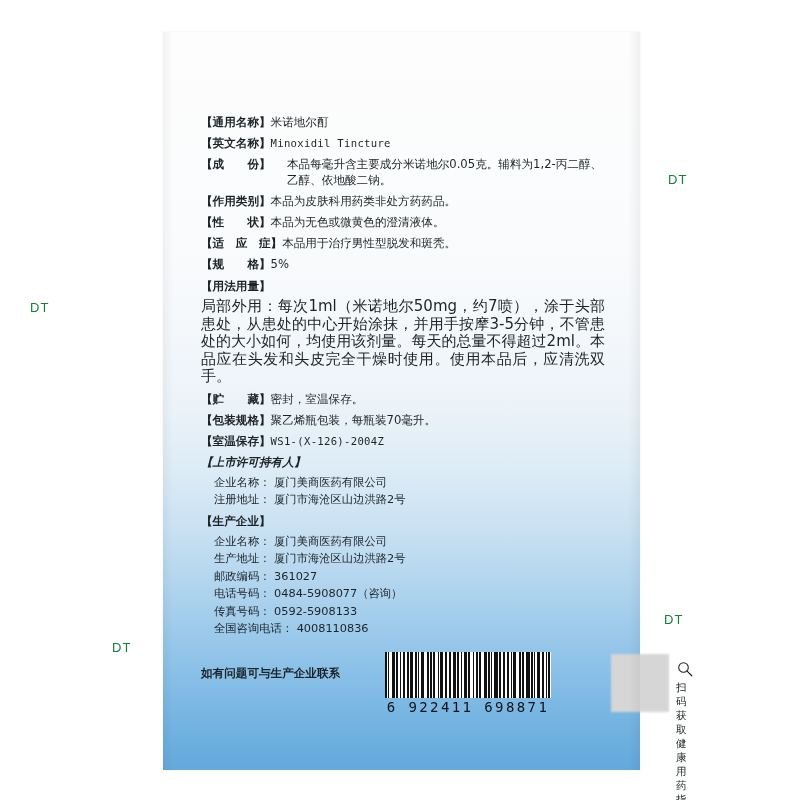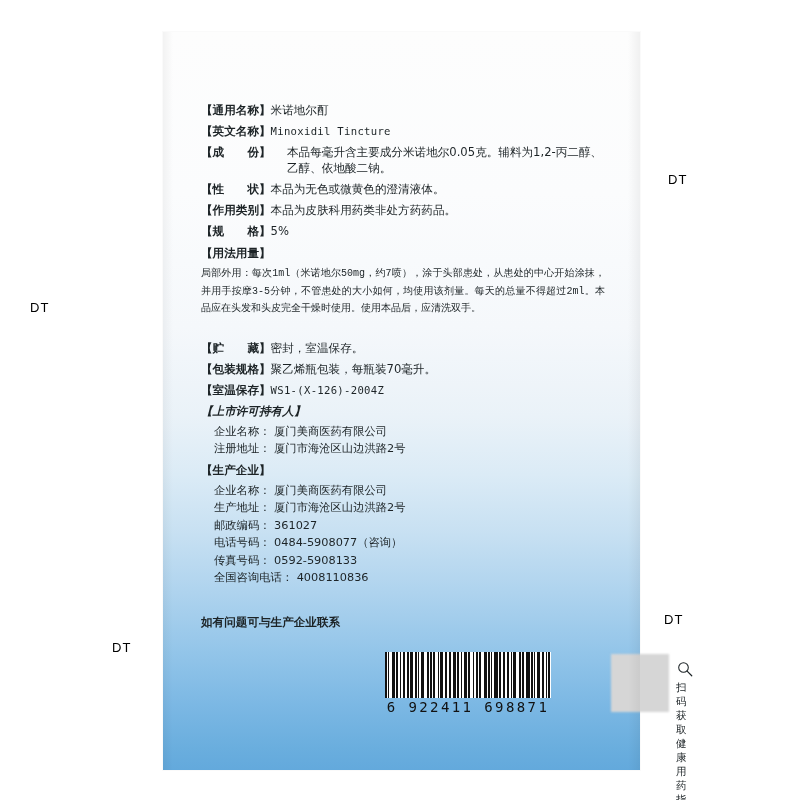--- a/index.html
+++ b/index.html
@@ -13,21 +13,21 @@
   #stage {
     position: relative;
     width: 800px;
     height: 800px;
     overflow: hidden;
     background: #ffffff;
   }
   
   .wm {
     position: absolute;
-    color: #000000;
+    color: #15803d;
     font-size: 13px;
     letter-spacing: 1px;
     font-family: "Liberation Sans", sans-serif;
     user-select: none;
   }
   
   #box {
     position: absolute;
     left: 163px;
     top: 32px;
@@ -57,21 +57,21 @@
   #box:after {
     content: "";
     position: absolute;
     right: 0; top: 0; bottom: 0;
     width: 12px;
     background: linear-gradient(270deg, rgba(0,0,0,0.05), rgba(0,0,0,0));
   }
   #content {
     position: absolute;
     left: 38px;
-    top: 70px;
+    top: 82px;
     width: 404px;
     color: #1c2326;
   }
   .row {
     display: flex;
     align-items: flex-start;
     margin-bottom: 5px;
     font-size: 11.6px;
     line-height: 16px;
   }
@@ -89,25 +89,24 @@
   .lbl-w {
     width: 86px;
   }
   .block-label {
     font-weight: bold;
     font-size: 11.6px;
     line-height: 16px;
     margin-bottom: 4px;
   }
   .para {
-    font-size: 10px;
+    font-size: 15px;
     line-height: 17.5px;
     text-align: justify;
-    margin-bottom: 22px;
-    font-family: Liberation Mono, monospace;
+    margin-bottom: 5px;
   }
   .contact-line {
     font-size: 11.3px;
     line-height: 17.5px;
     margin-left: 13px;
   }
   .note {
     font-weight: bold;
     font-size: 11.6px;
     margin-top: 28px;
@@ -194,29 +193,33 @@
         <div class="lbl">【英文名称】</div>
         <div class="val mono-en">Minoxidil Tincture</div>
       </div>
 
       <div class="row">
         <div class="lbl lbl-w">【成　　份】</div>
         <div class="val">本品每毫升含主要成分米诺地尔0.05克。辅料为1,2-丙二醇、乙醇、依地酸二钠。</div>
       </div>
 
       <div class="row">
+        <div class="lbl">【作用类别】</div>
+        <div class="val">本品为皮肤科用药类非处方药药品。</div>
+      </div>
+
+      <div class="row">
         <div class="lbl">【性　　状】</div>
         <div class="val">本品为无色或微黄色的澄清液体。</div>
       </div>
 
       <div class="row">
-        <div class="lbl">【作用类别】</div>
-        <div class="val">本品为皮肤科用药类非处方药药品。</div>
-      </div>
-
+        <div class="lbl">【适　应　症】</div>
+        <div class="val">本品用于治疗男性型脱发和斑秃。</div>
+      </div>
 
       <div class="row">
         <div class="lbl">【规　　格】</div>
         <div class="val">5%</div>
       </div>
 
       <div class="block-label" style="margin-top:6px;">【用法用量】</div>
       <div class="para">局部外用：每次1ml（米诺地尔50mg，约7喷），涂于头部患处，从患处的中心开始涂抹，并用手按摩3-5分钟，不管患处的大小如何，均使用该剂量。每天的总量不得超过2ml。本品应在头发和头皮完全干燥时使用。使用本品后，应清洗双手。</div>
 
       <div class="row">

